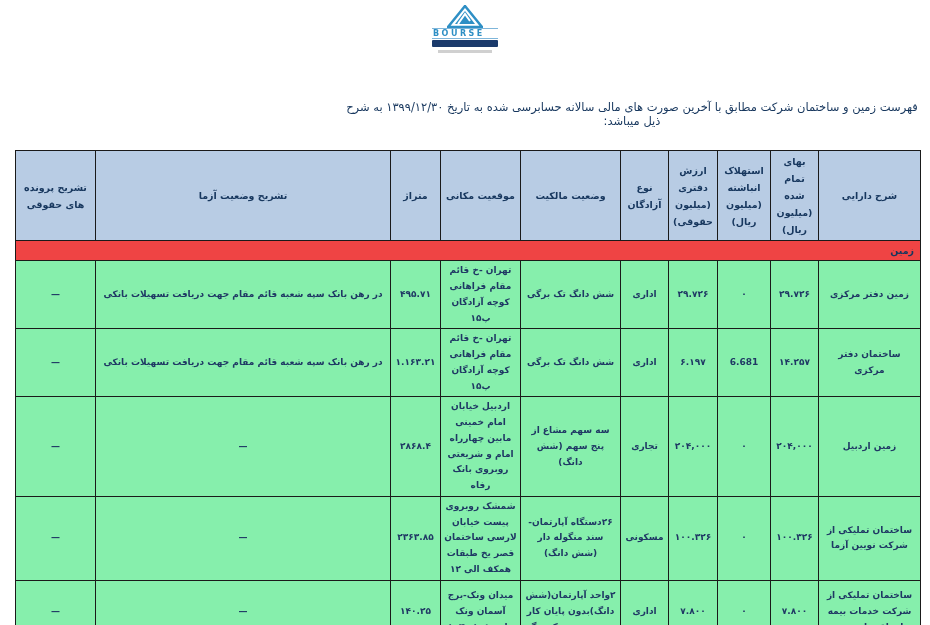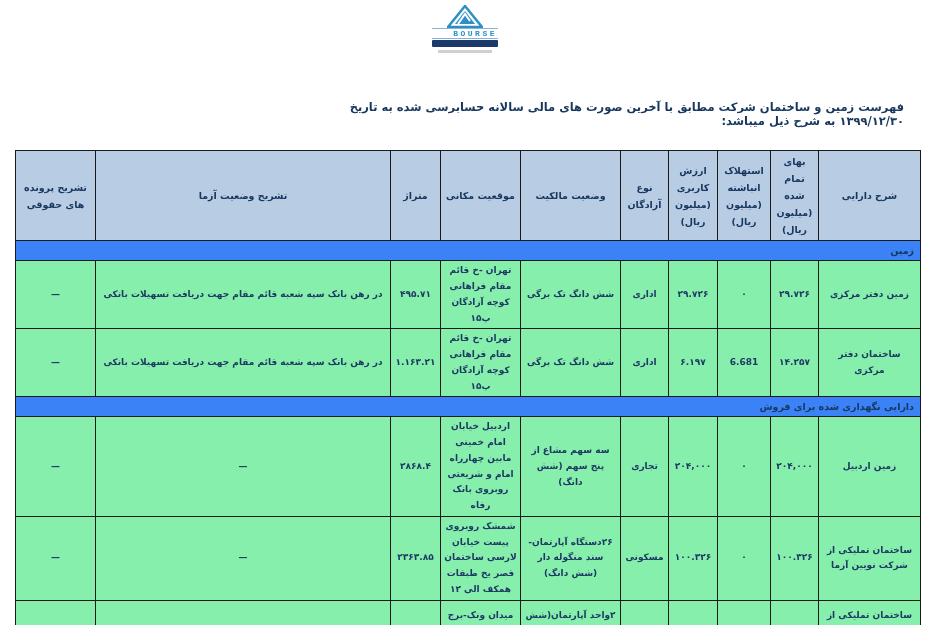--- a/index.html
+++ b/index.html
@@ -2,40 +2,40 @@
 <html lang="fa"><head>
 <meta charset="utf-8">
 <style>
   html,body{margin:0;padding:0;}
   body{
     width:930px;height:625px;position:relative;background:#ffffff;
     font-family:"DejaVu Sans",sans-serif;overflow:hidden;
   }
   
   .logo{position:absolute;top:5px;left:50%;transform:translateX(-50%);
-        width:66px;text-align:right;font-family:Liberation Mono, monospace;}
+        width:66px;text-align:left;}
   .logo svg{display:block;margin:0 auto;}
   .logo .brand{color:#2e8fc5;font-size:8px;font-weight:bold;letter-spacing:2.5px;
         line-height:9px;border-top:1px solid #7fb6da;border-bottom:1px solid #7fb6da;
         padding:0 1px;}
   .logo .banner{height:7px;background:#1b3a6b;margin-top:1px;border-radius:1px;}
   .logo .tagline{height:3px;background:#d0d0d0;width:82%;margin:3px auto 0;}
   
-  .title{position:absolute;top:100px;right:26px;width:592px;direction:rtl;
-        text-align:right;font-size:11.5px;font-weight:bold;color:#17375e;}
+  .title{position:absolute;top:100px;right:2px;width:592px;direction:rtl;
+        text-align:center;font-size:11.5px;font-weight:normal;color:#17375e;}
   
   table.assets{position:absolute;top:150px;left:15px;width:905px;direction:rtl;
         border-collapse:collapse;table-layout:fixed;}
   table.assets th,table.assets td{border:1px solid #1a1a1a;overflow:hidden;}
   table.assets th{
         background:#b8cce4;color:#17375e;font-size:9.5px;font-weight:bold;
         padding:2px 2px;vertical-align:middle;text-align:center;line-height:1.8;}
   tr.head{height:84px;}
   tr.section td{
-        background:#3b82f6;color:#17375e;font-size:9.5px;font-weight:bold;
+        background:#ef4444;color:#17375e;font-size:9.5px;font-weight:bold;
         text-align:right;padding:2px 6px;height:15px;vertical-align:middle;}
   tr.data td{
         background:#86efac;color:#1f3864;font-size:9px;font-weight:bold;
         text-align:center;vertical-align:middle;padding:2px 3px;line-height:1.75;}
   tr.h63{height:63px}tr.h62{height:62px}tr.h70{height:70px}tr.h65{height:65px}
 </style>
 </head>
 <body>
 
 <div class="logo">
@@ -62,21 +62,21 @@
     <col style="width:80px">
       <col style="width:50px">
       <col style="width:295px">
     <col style="width:80px">
   </colgroup>
   <tbody>
       <tr class="head">
     <th>شرح دارایی</th>
     <th>بهای تمام شده (میلیون ریال)</th>
     <th>استهلاک انباشته (میلیون ریال)</th>
-    <th>ارزش کاربری (میلیون ریال)</th>
+    <th>ارزش دفتری (میلیون حقوقی)</th>
     <th>نوع آزادگان</th>
     <th>وضعیت مالکیت</th>
     <th>موقعیت مکانی</th>
     <th>متراژ</th>
     <th>تشریح وضعیت آزما</th>
     <th>تشریح پرونده های حقوقی</th>
   </tr>
 
   <tr class="section">
     <td colspan="10">زمین</td>
@@ -100,23 +100,20 @@
     <td>6.681</td>
     <td>۶.۱۹۷</td>
     <td>اداری</td>
     <td>شش دانگ تک برگی</td>
     <td>تهران -خ قائم مقام فراهانی کوچه آزادگان پ۱۵</td>
     <td>۱.۱۶۳.۲۱</td>
     <td>در رهن بانک سپه شعبه قائم مقام جهت دریافت تسهیلات بانکی</td>
     <td>—</td>
   </tr>
 
-  <tr class="section">
-    <td colspan="10">دارایی نگهداری شده برای فروش</td>
-  </tr>
   <tr class="data h70">
     <td>زمین اردبیل</td>
     <td>۲۰۴,۰۰۰</td>
     <td>۰</td>
     <td>۲۰۴,۰۰۰</td>
     <td>تجاری</td>
     <td>سه سهم مشاع از پنج سهم (شش دانگ)</td>
     <td>اردبیل خیابان امام خمینی مابین چهارراه امام و شریعتی روبروی بانک رفاه</td>
     <td>۲۸۶۸.۴</td>
     <td>—</td>

